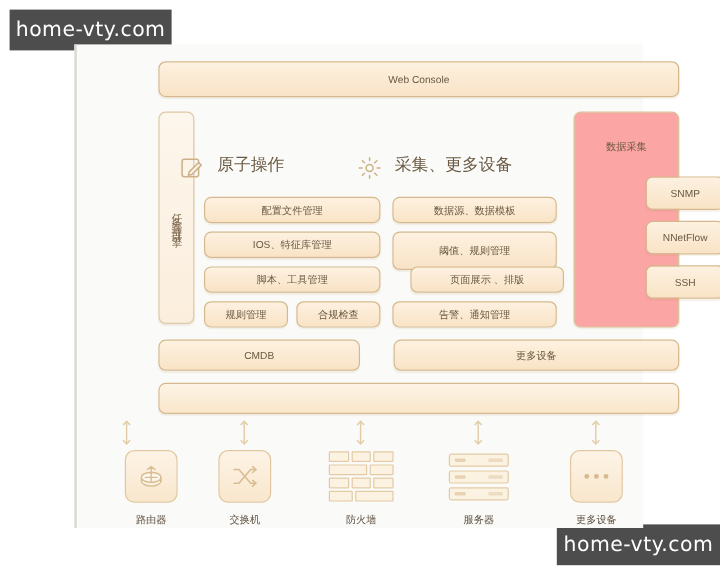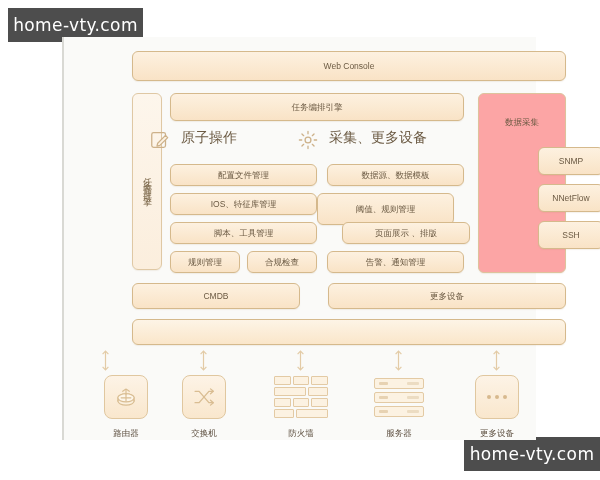--- a/index.html
+++ b/index.html
@@ -123,23 +123,20 @@
   <div class="inner">
 
     <div class="box" id="web-console" style="left:20px;top:14px;width:434px;height:30px;">
       <span>Web Console</span>
     </div>
 
     <div class="box pale" style="left:20px;top:56px;width:30px;height:177px;">
       <span id="rail">任务管理引擎</span>
     </div>
 
-    <div class="box" style="left:58px;top:56px;width:294px;height:28px;">
-      <span>任务编排引擎</span>
-    </div>
 
     <div class="sec-head" style="left:85px;top:92px;">
       <span class="icon">
         <svg width="22" height="22" viewBox="0 0 24 24" fill="none" stroke="#cdb189" stroke-width="1.4" stroke-linecap="round" stroke-linejoin="round">
           <rect x="3" y="4" width="15" height="16" rx="2"></rect>
           <path d="M9.5 15.5l8.5-8.5 2.4 2.4-8.5 8.5-3.2.8z" fill="#fdf3e4"></path>
         </svg>
       </span>
       <span class="label">原子操作</span>
     </div>
@@ -166,21 +163,21 @@
     <div class="box" style="left:58px;top:214px;width:70px;height:22px;">
       <span>规则管理</span>
     </div>
     <div class="box" style="left:135px;top:214px;width:70px;height:22px;">
       <span>合规检查</span>
     </div>
 
     <div class="box" style="left:215px;top:127px;width:137px;height:22px;">
       <span>数据源、数据模板</span>
     </div>
-    <div class="box" style="left:205px;top:156px;width:137px;height:32px;">
+    <div class="box" style="left:215px;top:156px;width:137px;height:32px;">
       <span>阈值、规则管理</span>
     </div>
     <div class="box" style="left:230px;top:185px;width:128px;height:22px;">
       <span>页面展示 、排版</span>
     </div>
     <div class="box" style="left:215px;top:214px;width:137px;height:22px;">
       <span>告警、通知管理</span>
     </div>
 
     <div class="box panel" style="left:366px;top:56px;width:88px;height:180px;">

